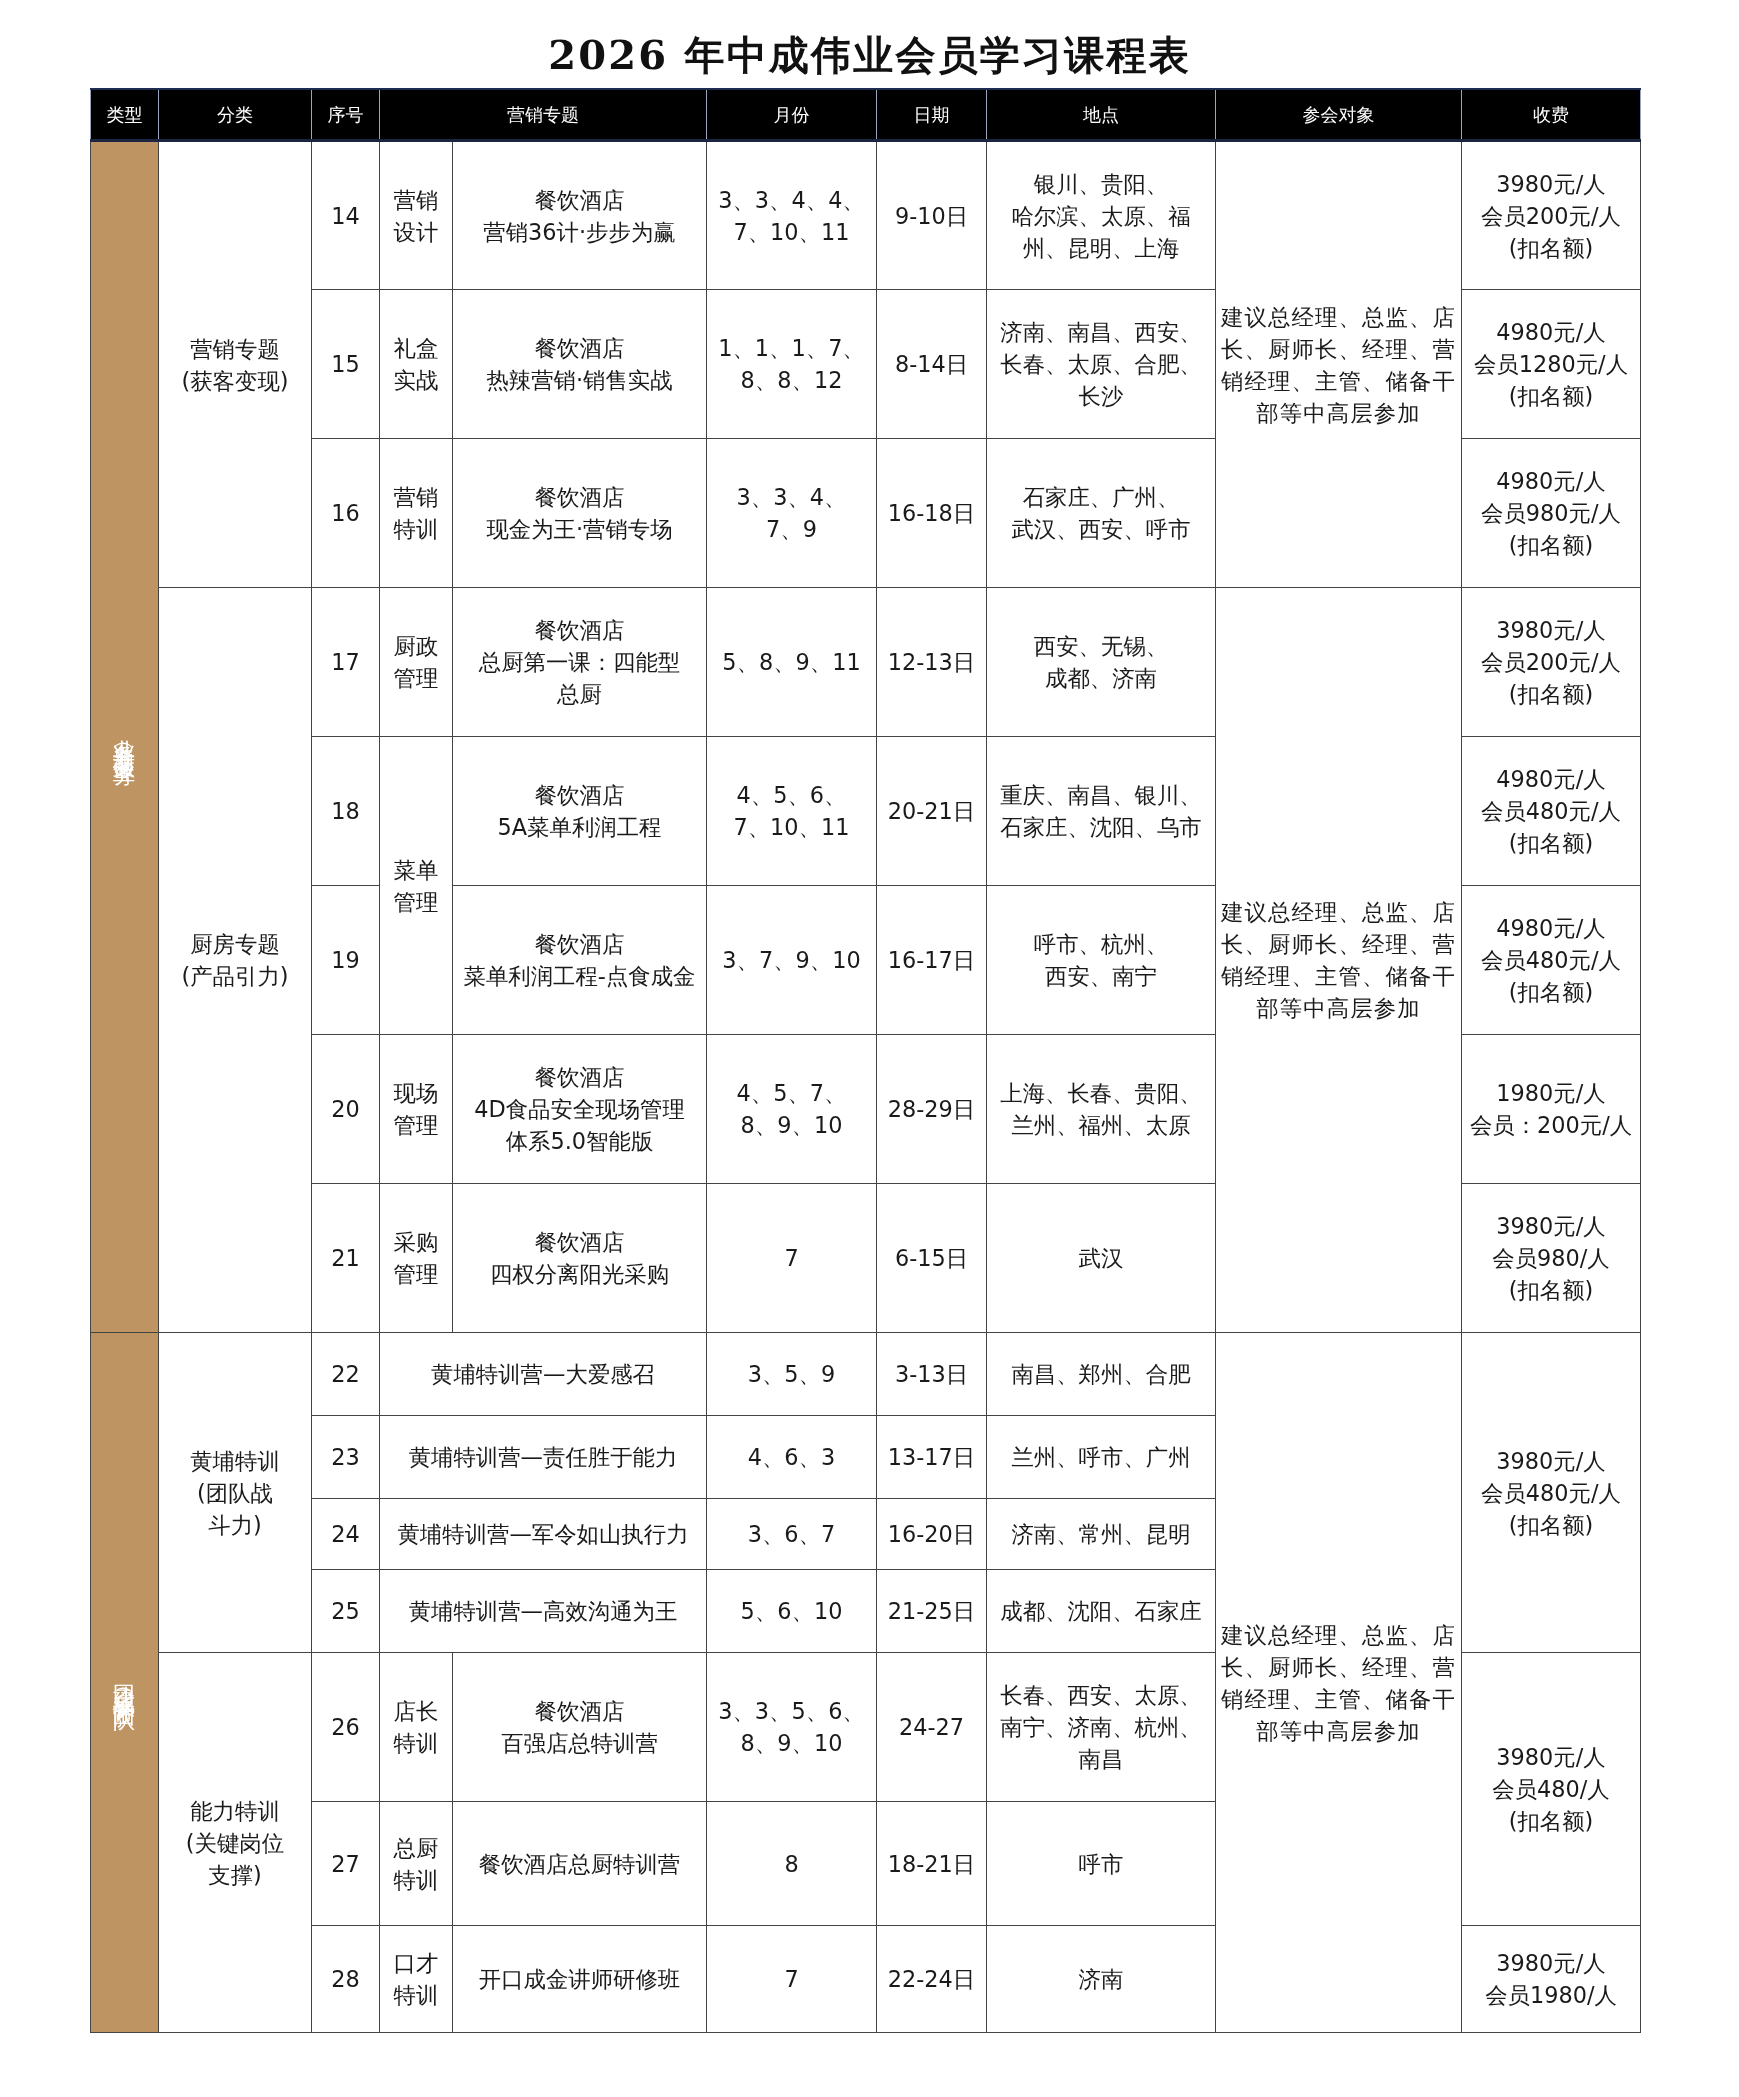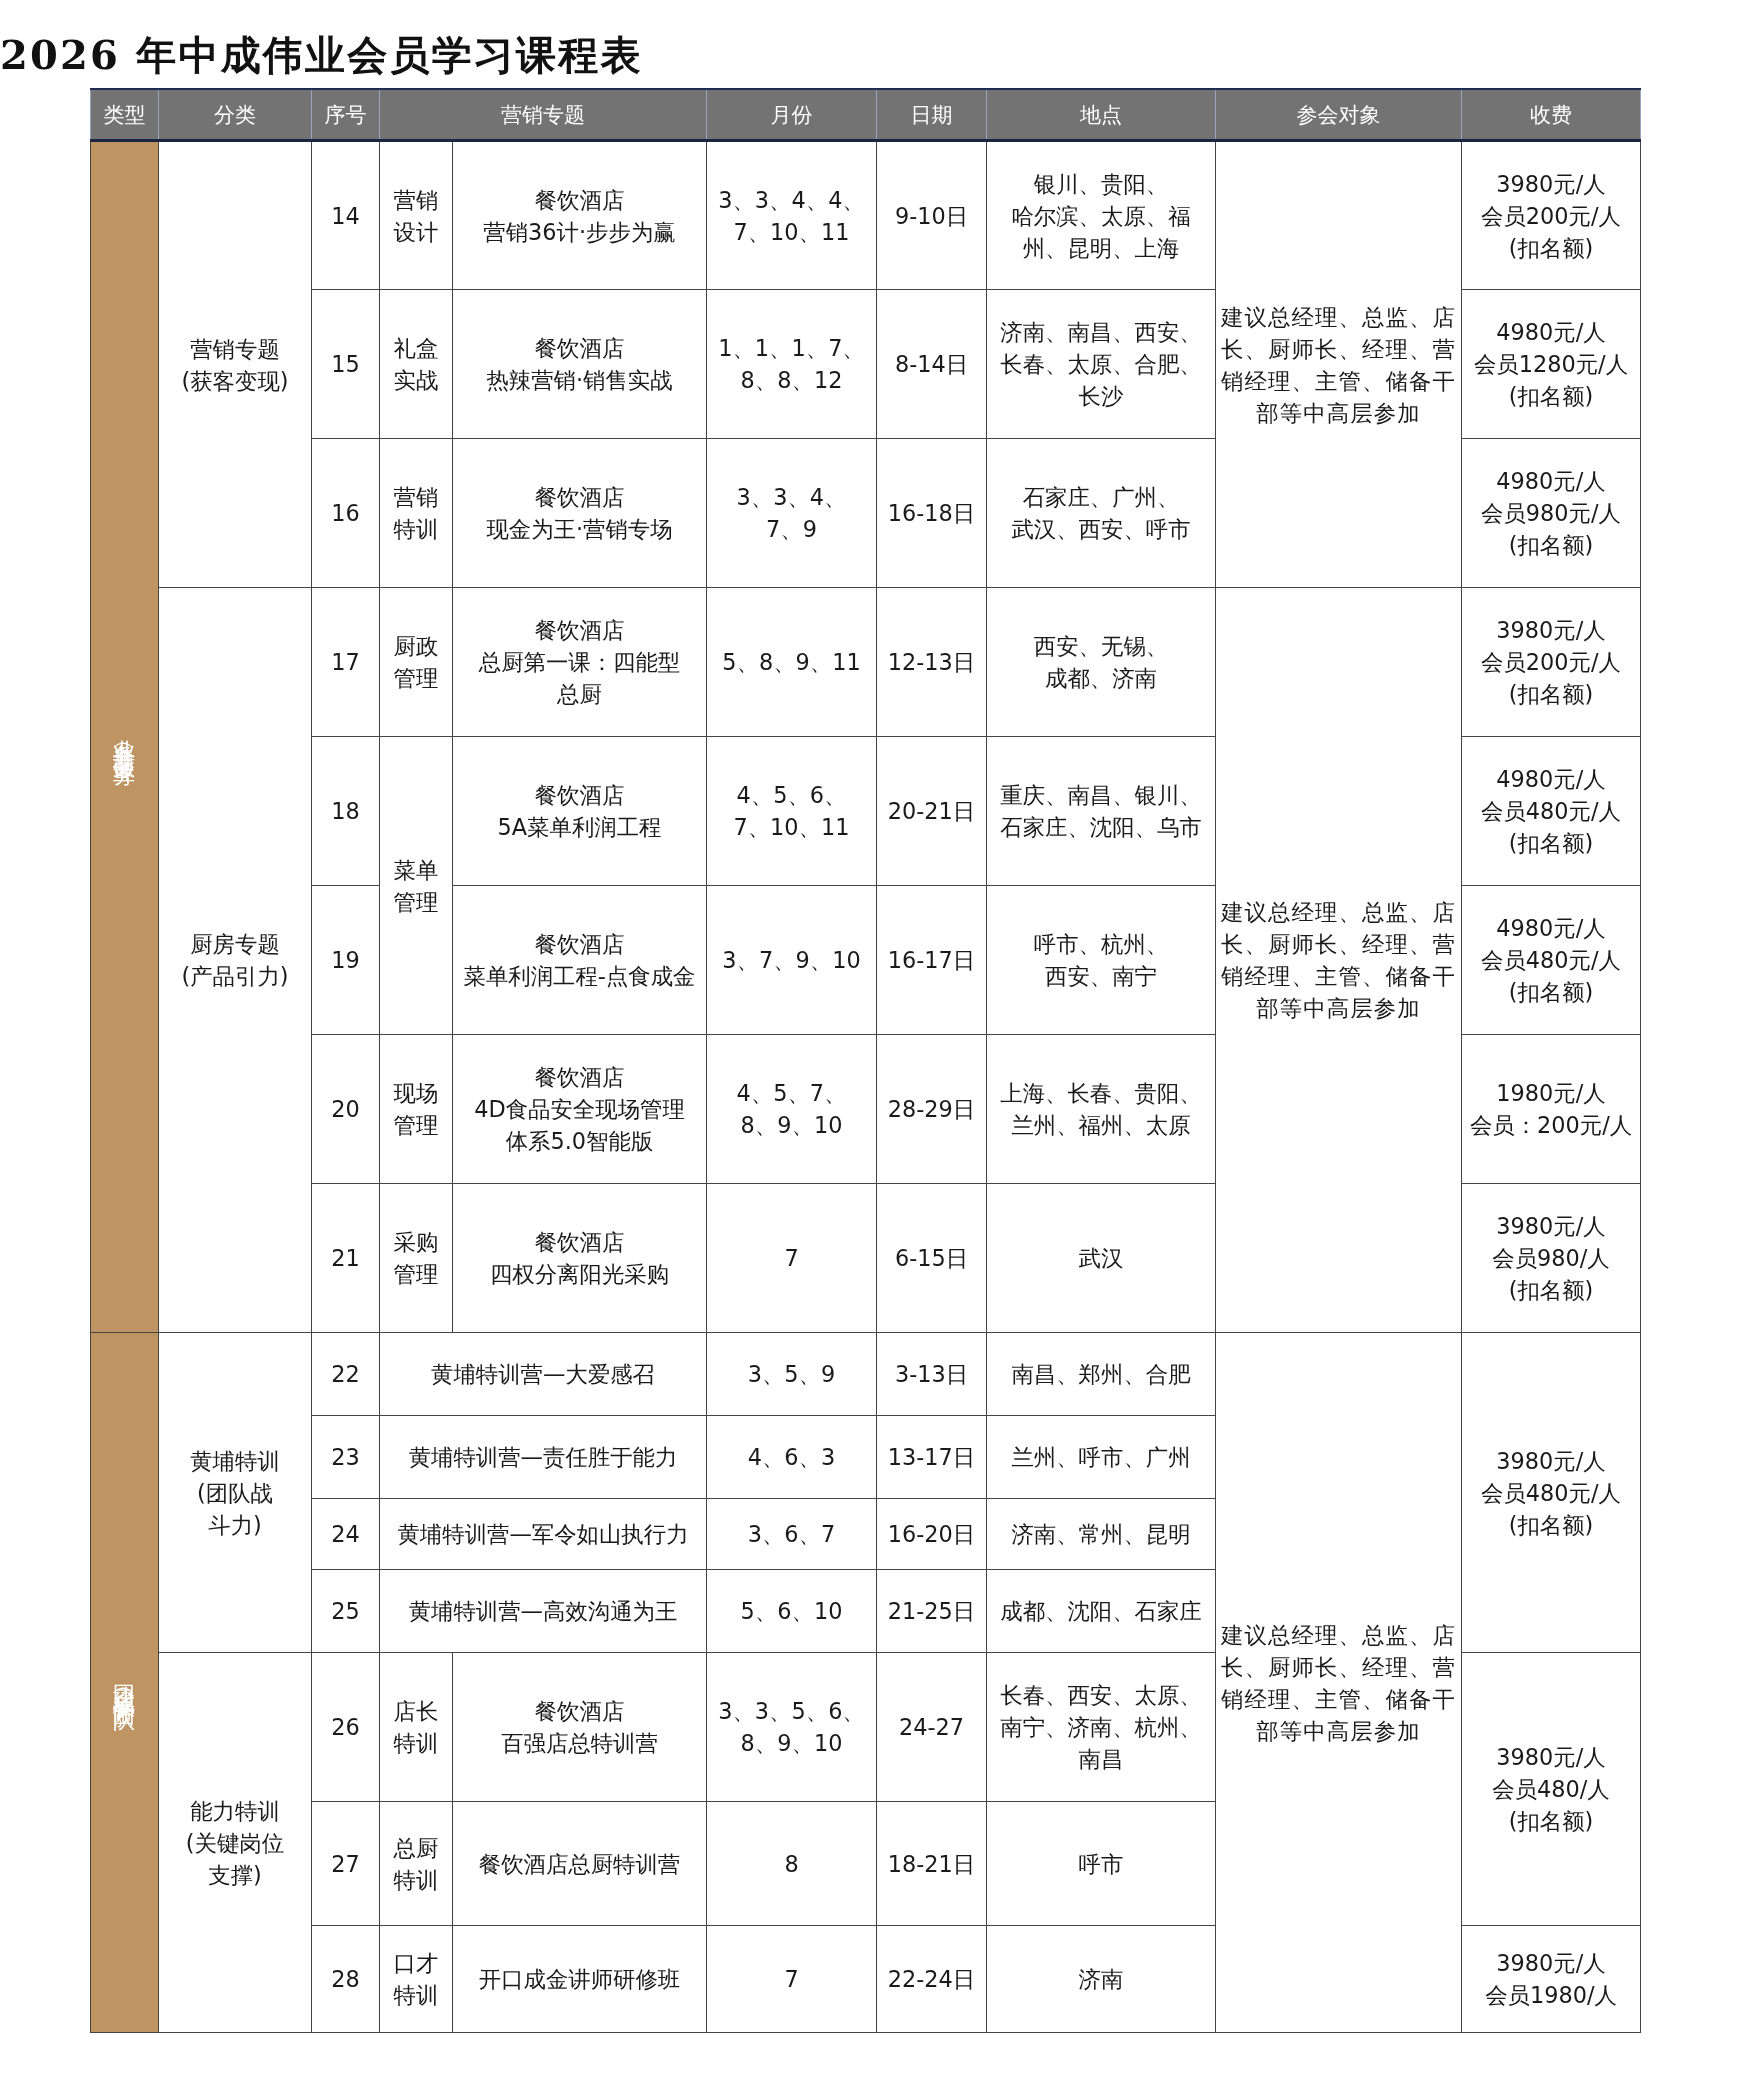--- a/index.html
+++ b/index.html
@@ -1,19 +1,19 @@
 <!DOCTYPE html>
 <html style="font-size:9px"><head>
 <meta charset="utf-8">
 <style>
   html,body{margin:0;padding:0;background:#ffffff;}
   body{width:1739px;height:2097px;position:relative;font-family:"DejaVu Sans","Liberation Sans",sans-serif;color:#1a1a1a;}
-  .title{position:absolute;left:0;top:28px;width:1739px;text-align:left;font-family:"DejaVu Serif","Liberation Serif",serif;font-weight:bold;font-size:40px;letter-spacing:2.2px;color:#111;}
+  .title{position:absolute;left:0;top:28px;width:1739px;text-align:center;font-family:"DejaVu Serif","Liberation Serif",serif;font-weight:bold;font-size:40px;letter-spacing:2.2px;color:#111;}
   table.sched{position:absolute;left:90px;top:88px;width:1551px;border-collapse:collapse;table-layout:fixed;}
-  table.sched th{background:#737373;color:#ffffff;font-weight:normal;font-size:21px;height:49px;border:1.1px solid #9aa4bd;border-top:2.2px solid #1f2d52;border-bottom:3.4px solid #1b2440;padding:0;}
+  table.sched th{background:#000000;color:#ffffff;font-weight:normal;font-size:18px;height:49px;border:1.1px solid #9aa4bd;border-top:2.2px solid #1f2d52;border-bottom:3.4px solid #1b2440;padding:0;}
   table.sched td{border:1.7px solid #444;font-size:22.4px;line-height:32px;text-align:center;vertical-align:middle;padding:0 3.4px;white-space:pre-line;}
   td.type{background:#bd9462;color:#ffffff;font-size:24.6px;line-height:31px;writing-mode:vertical-rl;text-orientation:upright;letter-spacing:3.4px;padding:0;}
   td.aud{text-align:left;padding:0 7.8px 0 12.3px;letter-spacing:1.1px;}
   td.left{text-align:left;padding-left:12.3px;}
 </style>
 </head>
 <body>
 
 <div class="title">2026 年中成伟业会员学习课程表</div>
 

